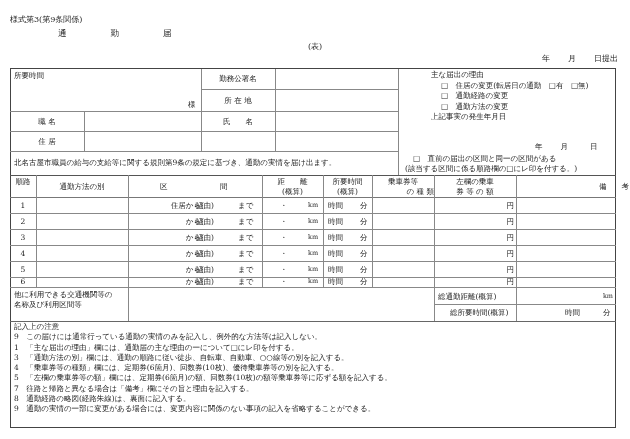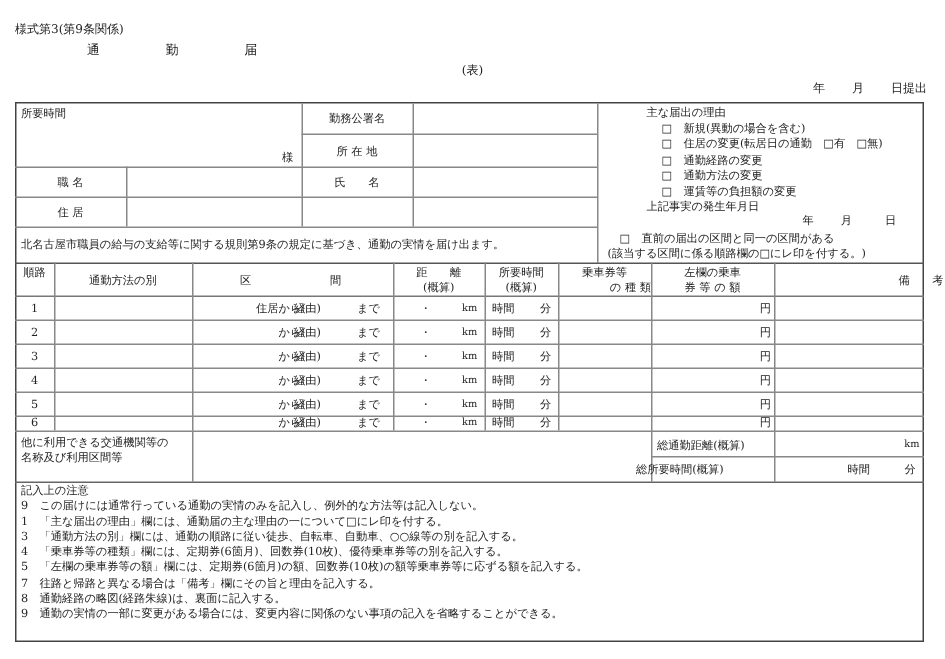--- a/index.html
+++ b/index.html
@@ -58,25 +58,23 @@
 <div class="t c" style="left:10px;top:117px;width:74px;">職 名</div>
 <div class="t" style="left:85px;top:112px;width:115px;height:19px;"></div>
 <div class="t c" style="left:201px;top:117px;width:74px;">氏　　名</div>
 <div class="t" style="left:276px;top:112px;width:121px;height:19px;"></div>
 <div class="t c" style="left:10px;top:137px;width:74px;">住 居</div>
 <div class="t" style="left:85px;top:132px;width:312px;height:19px;"></div>
 <div class="t" style="left:14px;top:158px;">北名古屋市職員の給与の支給等に関する規則第9条の規定に基づき、通勤の実情を届け出ます。</div>
 
 <div class="t reasons" style="left:403px;top:70px;">
   <div>主な届出の理由</div>
-  <div style="padding-left:10px;">□　新規(異動の場合を含む)</div>
   <div style="padding-left:10px;">□　住居の変更(転居日の通勤　□有　□無)</div>
   <div style="padding-left:10px;">□　通勤経路の変更</div>
   <div style="padding-left:10px;">□　通勤方法の変更</div>
-  <div style="padding-left:10px;">□　運賃等の負担額の変更</div>
   <div>上記事実の発生年月日</div>
 </div>
 <div class="t" style="left:535px;top:142px;">
   <span>年</span><span style="margin-left:18px;">月</span><span style="margin-left:22px;">日</span>
 </div>
 <div class="t" style="left:413px;top:154px;">□　直前の届出の区間と同一の区間がある</div>
 <div class="t" style="left:405px;top:164px;">(該当する区間に係る順路欄の□にレ印を付する。)</div>
 
 <div class="line h" style="left:10px;top:197px;width:606px;background:#777;"></div>
 
@@ -184,21 +182,21 @@
 
 <div class="line v" style="left:128px;top:287px;height:34px;"></div>
 <div class="line h" style="left:434px;top:304px;width:182px;"></div>
 <div class="line h" style="left:10px;top:321px;width:606px;background:#666;"></div>
 
 <div class="t" style="left:14px;top:290px;">他に利用できる交通機関等の</div>
 <div class="t" style="left:14px;top:300px;">名称及び利用区間等</div>
 <div class="t" style="left:129px;top:288px;width:304px;height:32px;"></div>
 <div class="t" style="left:438px;top:292px;">総通勤距離(概算)</div>
 <div class="t r" style="left:517px;top:292px;width:96px;font-size:6.5px;">km</div>
-<div class="t" style="left:424px;top:308px;">総所要時間(概算)</div>
+<div class="t" style="left:450px;top:308px;">総所要時間(概算)</div>
 <div class="t" style="left:565px;top:308px;">時間</div>
 <div class="t" style="left:603px;top:308px;">分</div>
 
 <div class="t notes" style="left:14px;top:322px;">
   <div>記入上の注意</div>
   <div>9　この届けには通常行っている通勤の実情のみを記入し、例外的な方法等は記入しない。</div>
   <div>1　「主な届出の理由」欄には、通勤届の主な理由の一について□にレ印を付する。</div>
   <div>3　「通勤方法の別」欄には、通勤の順路に従い徒歩、自転車、自動車、○○線等の別を記入する。</div>
   <div>4　「乗車券等の種類」欄には、定期券(6箇月)、回数券(10枚)、優待乗車券等の別を記入する。</div>
   <div>5　「左欄の乗車券等の額」欄には、定期券(6箇月)の額、回数券(10枚)の額等乗車券等に応ずる額を記入する。</div>

